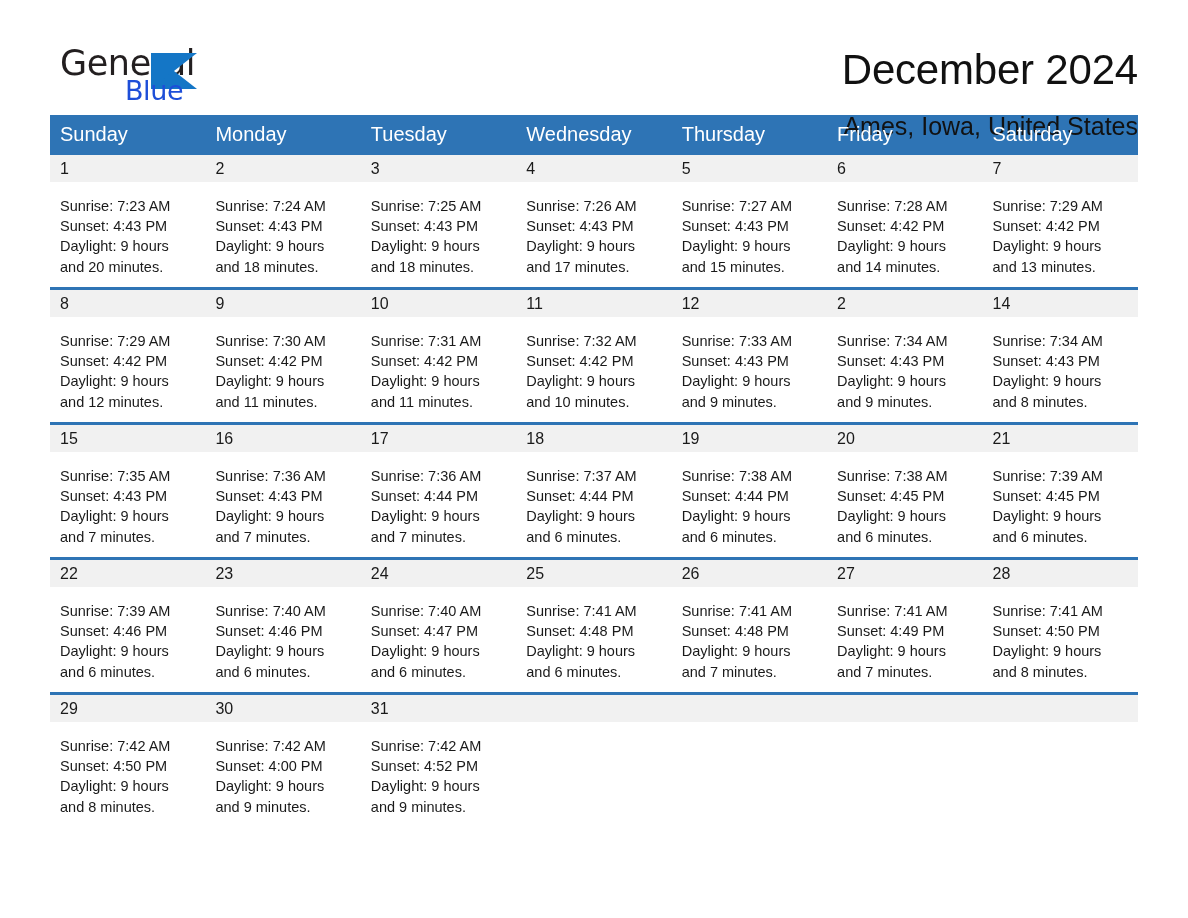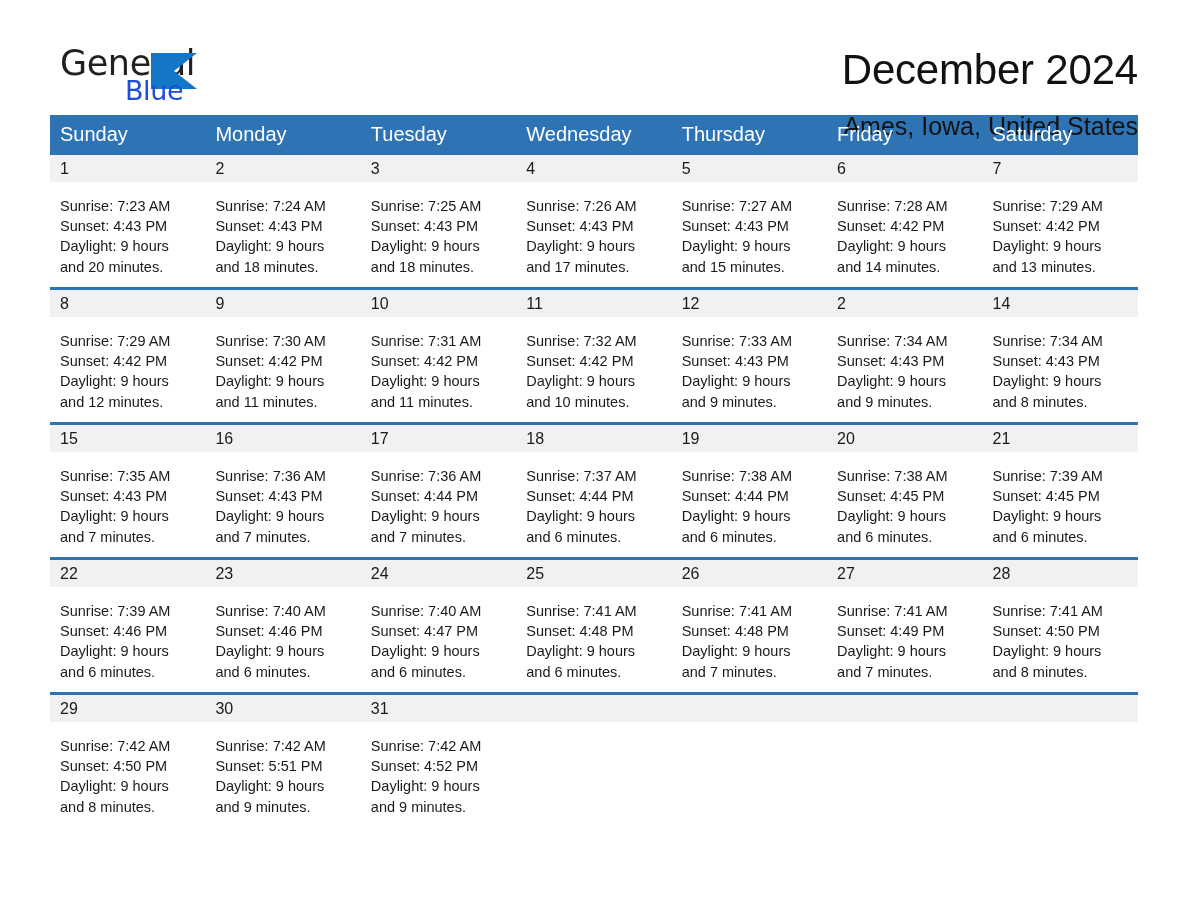--- a/index.html
+++ b/index.html
@@ -511,21 +511,21 @@
                 <div>Daylight: 9 hours</div>
                 <div>and 8 minutes.</div>
               </div>
             </div>
           </td>
           <td>
             <div class="cell">
               <div class="daynum-band">30</div>
               <div class="cell-body">
                 <div>Sunrise: 7:42 AM</div>
-                <div>Sunset: 5:51 PM</div>
+                <div>Sunset: 4:00 PM</div>
                 <div>Daylight: 9 hours</div>
                 <div>and 9 minutes.</div>
               </div>
             </div>
           </td>
           <td>
             <div class="cell">
               <div class="daynum-band">31</div>
               <div class="cell-body">
                 <div>Sunrise: 7:42 AM</div>

